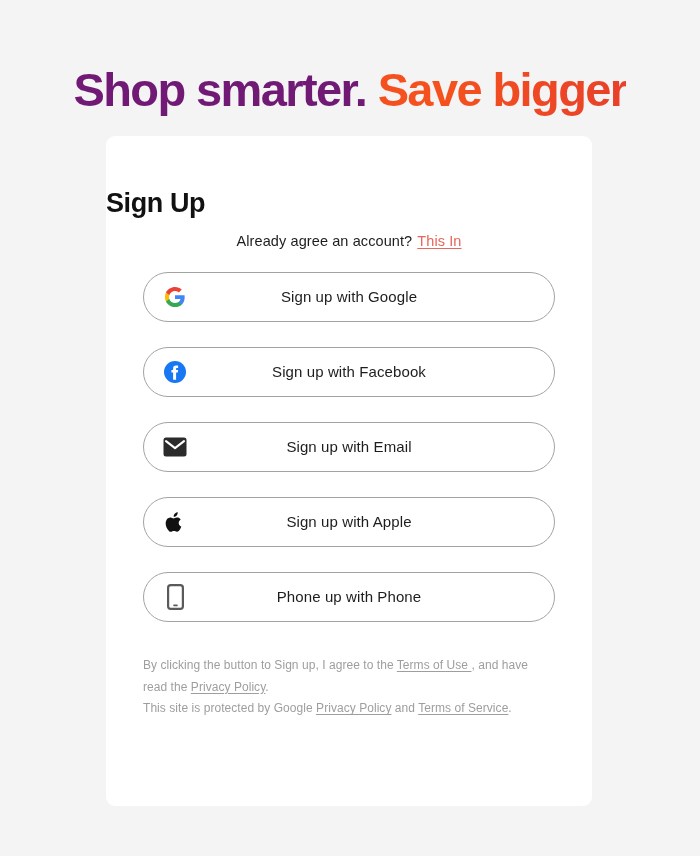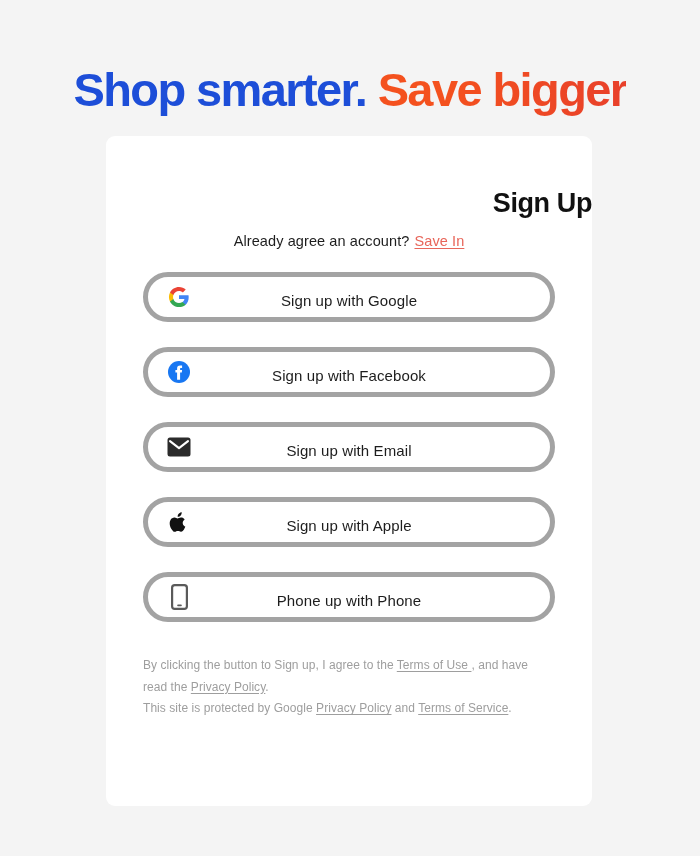--- a/index.html
+++ b/index.html
@@ -29,21 +29,21 @@
     left: 0;
     width: 700px;
     text-align: center;
     font-size: 47px;
     font-weight: 700;
     letter-spacing: -1.6px;
     line-height: 62px;
     white-space: nowrap;
   }
   .headline .part-dark {
-    color: #1d4ed8;
+    color: #701a75;
   }
   .headline .part-accent {
     background-image: linear-gradient(90deg, #f4511e 0%, #f4511e 28%, #e8402a 100%);
     -webkit-background-clip: text;
     background-clip: text;
     color: transparent;
     text-align: right;
   }
 
   
@@ -54,21 +54,21 @@
     width: 486px;
     height: 670px;
     background: #ffffff;
     border-radius: 9px;
     box-sizing: border-box;
   }
 
   .card-title {
     margin: 0;
     padding-top: 52px;
-    text-align: right;
+    text-align: left;
     font-size: 27px;
     font-weight: 700;
     letter-spacing: -0.4px;
     color: #111111;
   }
 
   .subtitle-row {
     margin-top: 14px;
     text-align: center;
     font-size: 14.5px;
@@ -88,21 +88,21 @@
     margin-top: 23px;
     padding: 0 37px;
   }
   .provider-btn {
     position: relative;
     display: block;
     width: 100%;
     height: 50px;
     margin-bottom: 25px;
     background: #ffffff;
-    border: 5px solid #a3a3a3;
+    border: 1px solid #a3a3a3;
     border-radius: 25px;
     box-sizing: border-box;
     cursor: pointer;
     padding: 0;
     font-family: "Liberation Sans", sans-serif;
   }
   .provider-btn:last-child {
     margin-bottom: 0;
   }
   .provider-icon {
@@ -153,21 +153,21 @@
   <h1 class="headline">
     <span class="part-dark">Shop smarter.</span>
     <span class="part-accent">Save bigger</span>
   </h1>
 
   <div class="card">
 
     <h2 class="card-title">Sign Up</h2>
 
     <div class="subtitle-row">
-      <span>Already agree an account?</span><a class="signin-link">Save In</a>
+      <span>Already agree an account?</span><a class="signin-link">This In</a>
     </div>
 
     <div class="providers">
 
       <button class="provider-btn">
         <span class="provider-icon">
           <svg width="22" height="22" viewBox="0 0 48 48" aria-hidden="true">
             <path fill="#4285F4" d="M45.12 24.5c0-1.56-.14-3.06-.4-4.5H24v8.51h11.84c-.51 2.75-2.06 5.08-4.39 6.64v5.52h7.11c4.16-3.83 6.56-9.47 6.56-16.17z"></path>
             <path fill="#34A853" d="M24 46c5.94 0 10.92-1.97 14.56-5.33l-7.11-5.52c-1.97 1.32-4.49 2.1-7.45 2.1-5.73 0-10.58-3.87-12.31-9.07H4.34v5.7C7.96 41.07 15.4 46 24 46z"></path>
             <path fill="#FBBC05" d="M11.69 28.18C11.25 26.86 11 25.45 11 24s.25-2.86.69-4.18v-5.7H4.34C2.85 17.09 2 20.45 2 24s.85 6.91 2.34 9.88l7.35-5.7z"></path>

